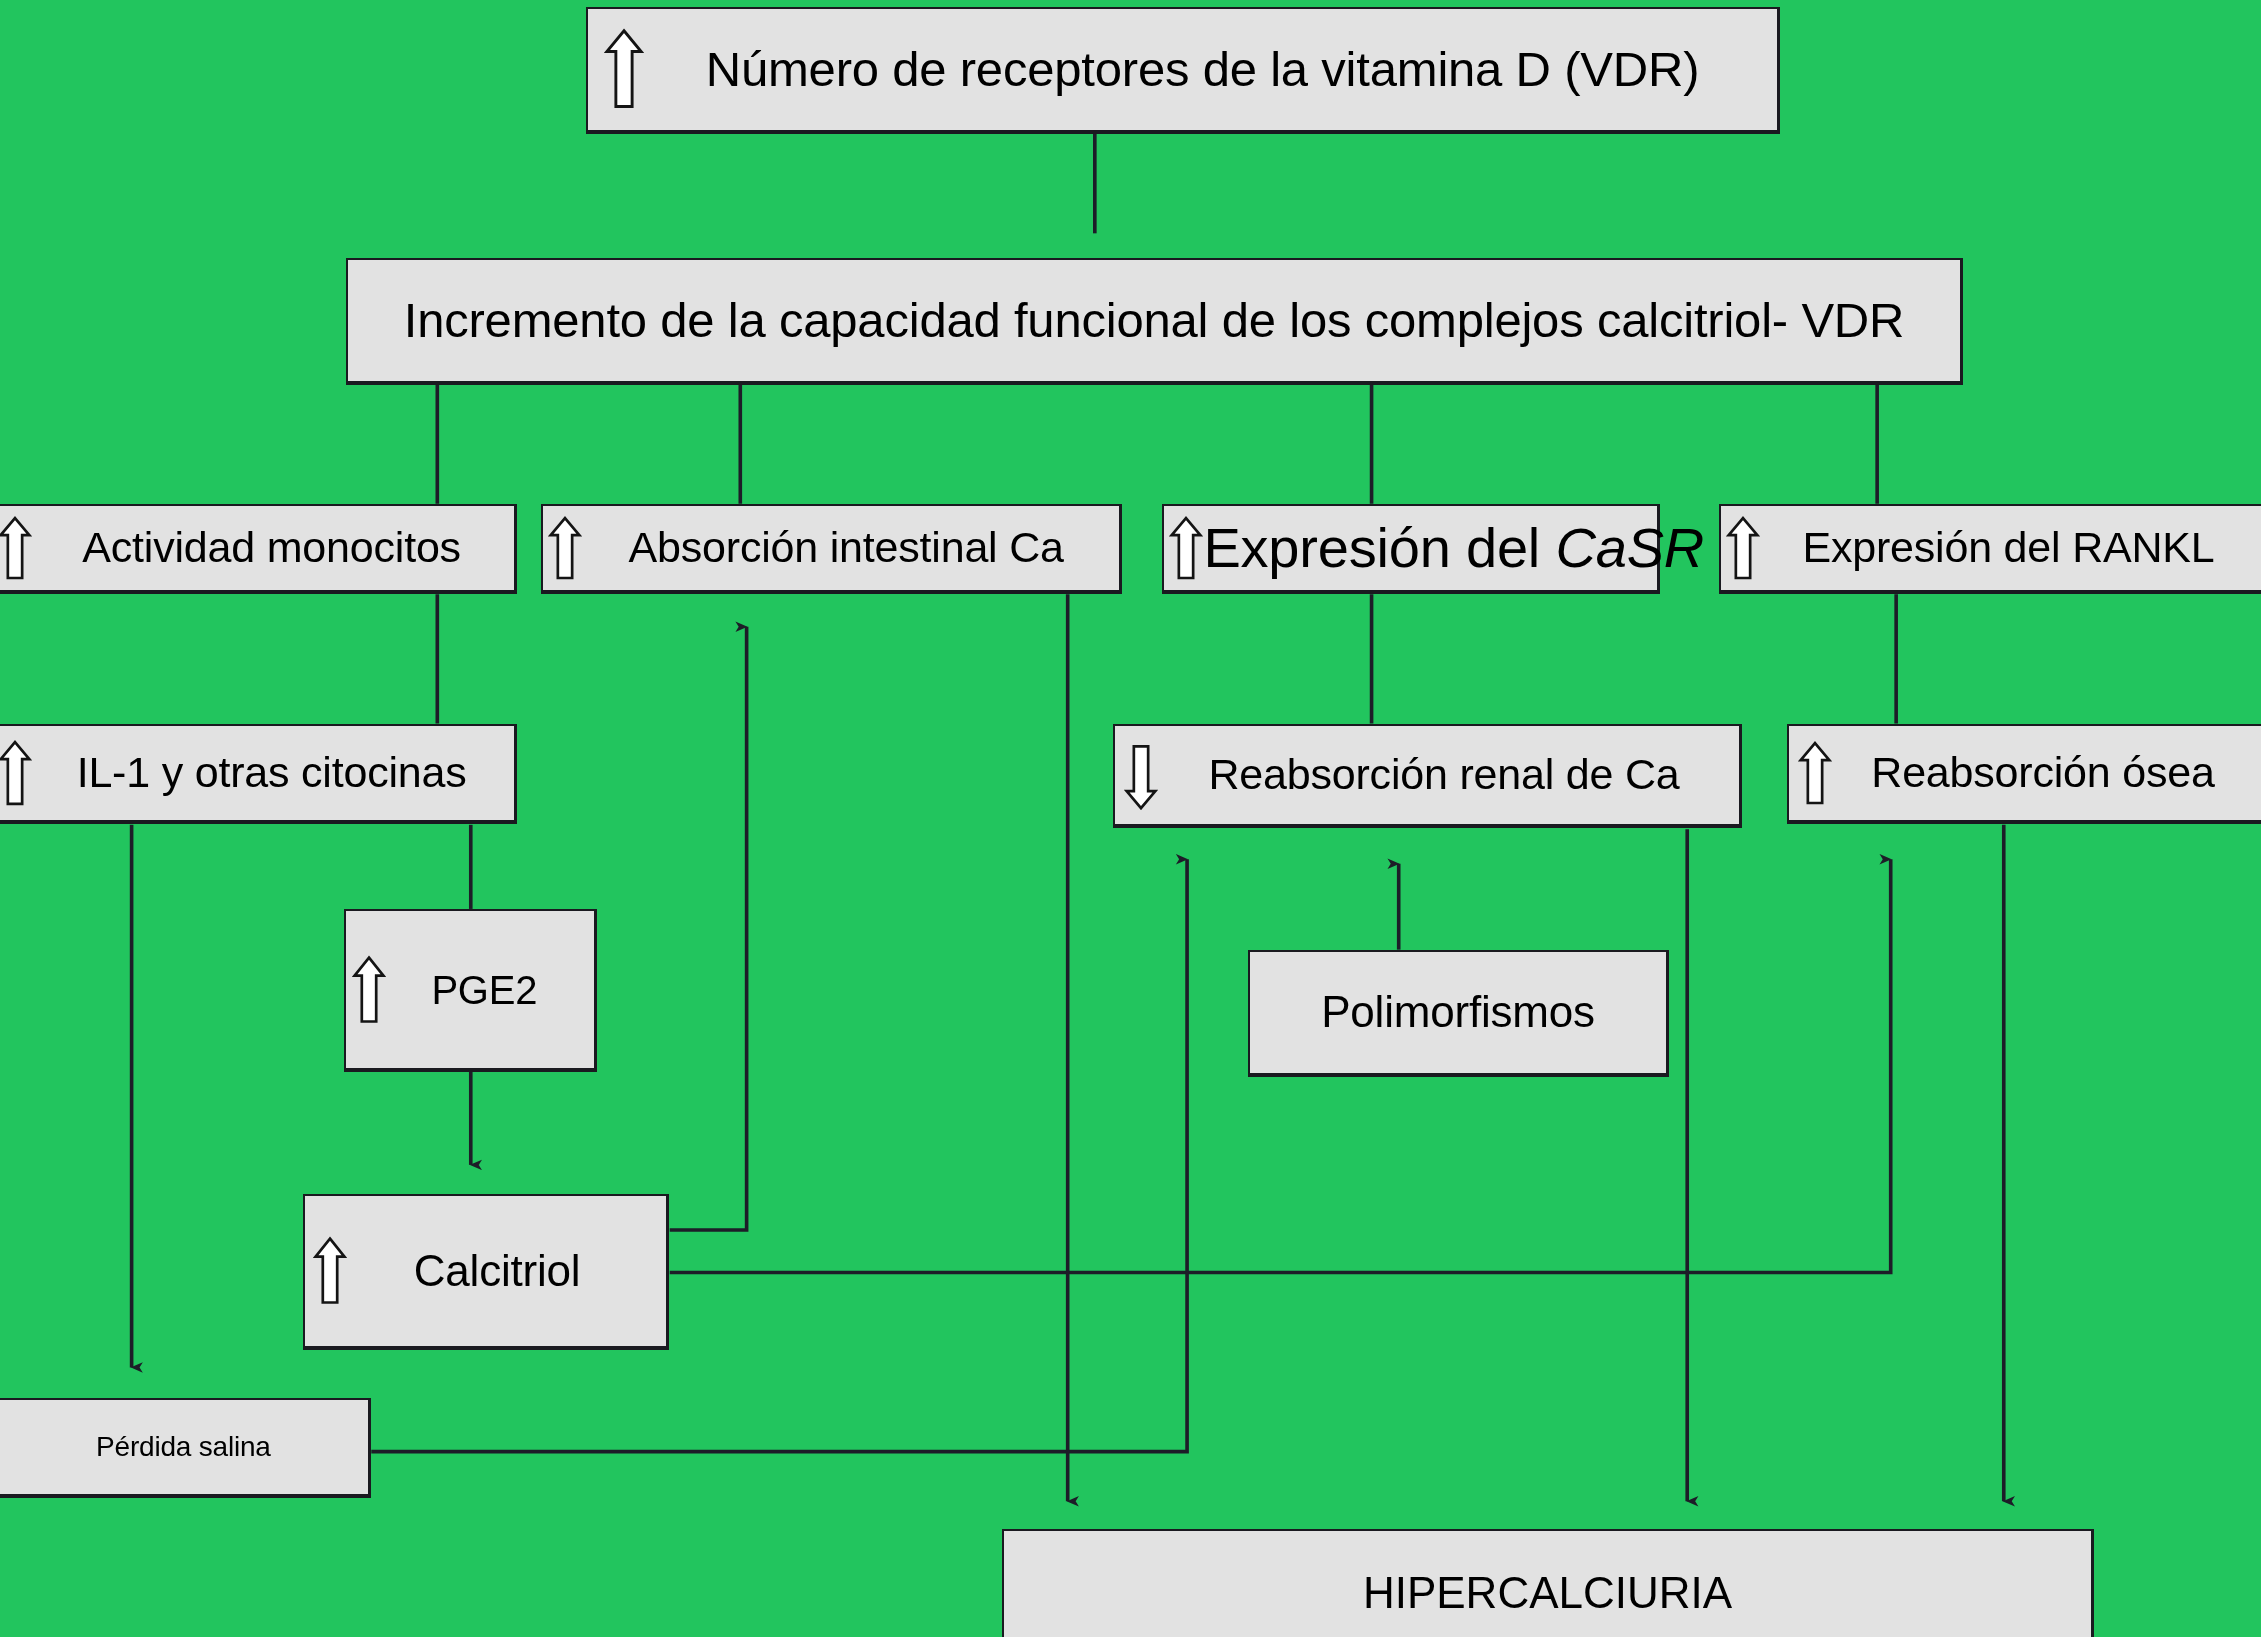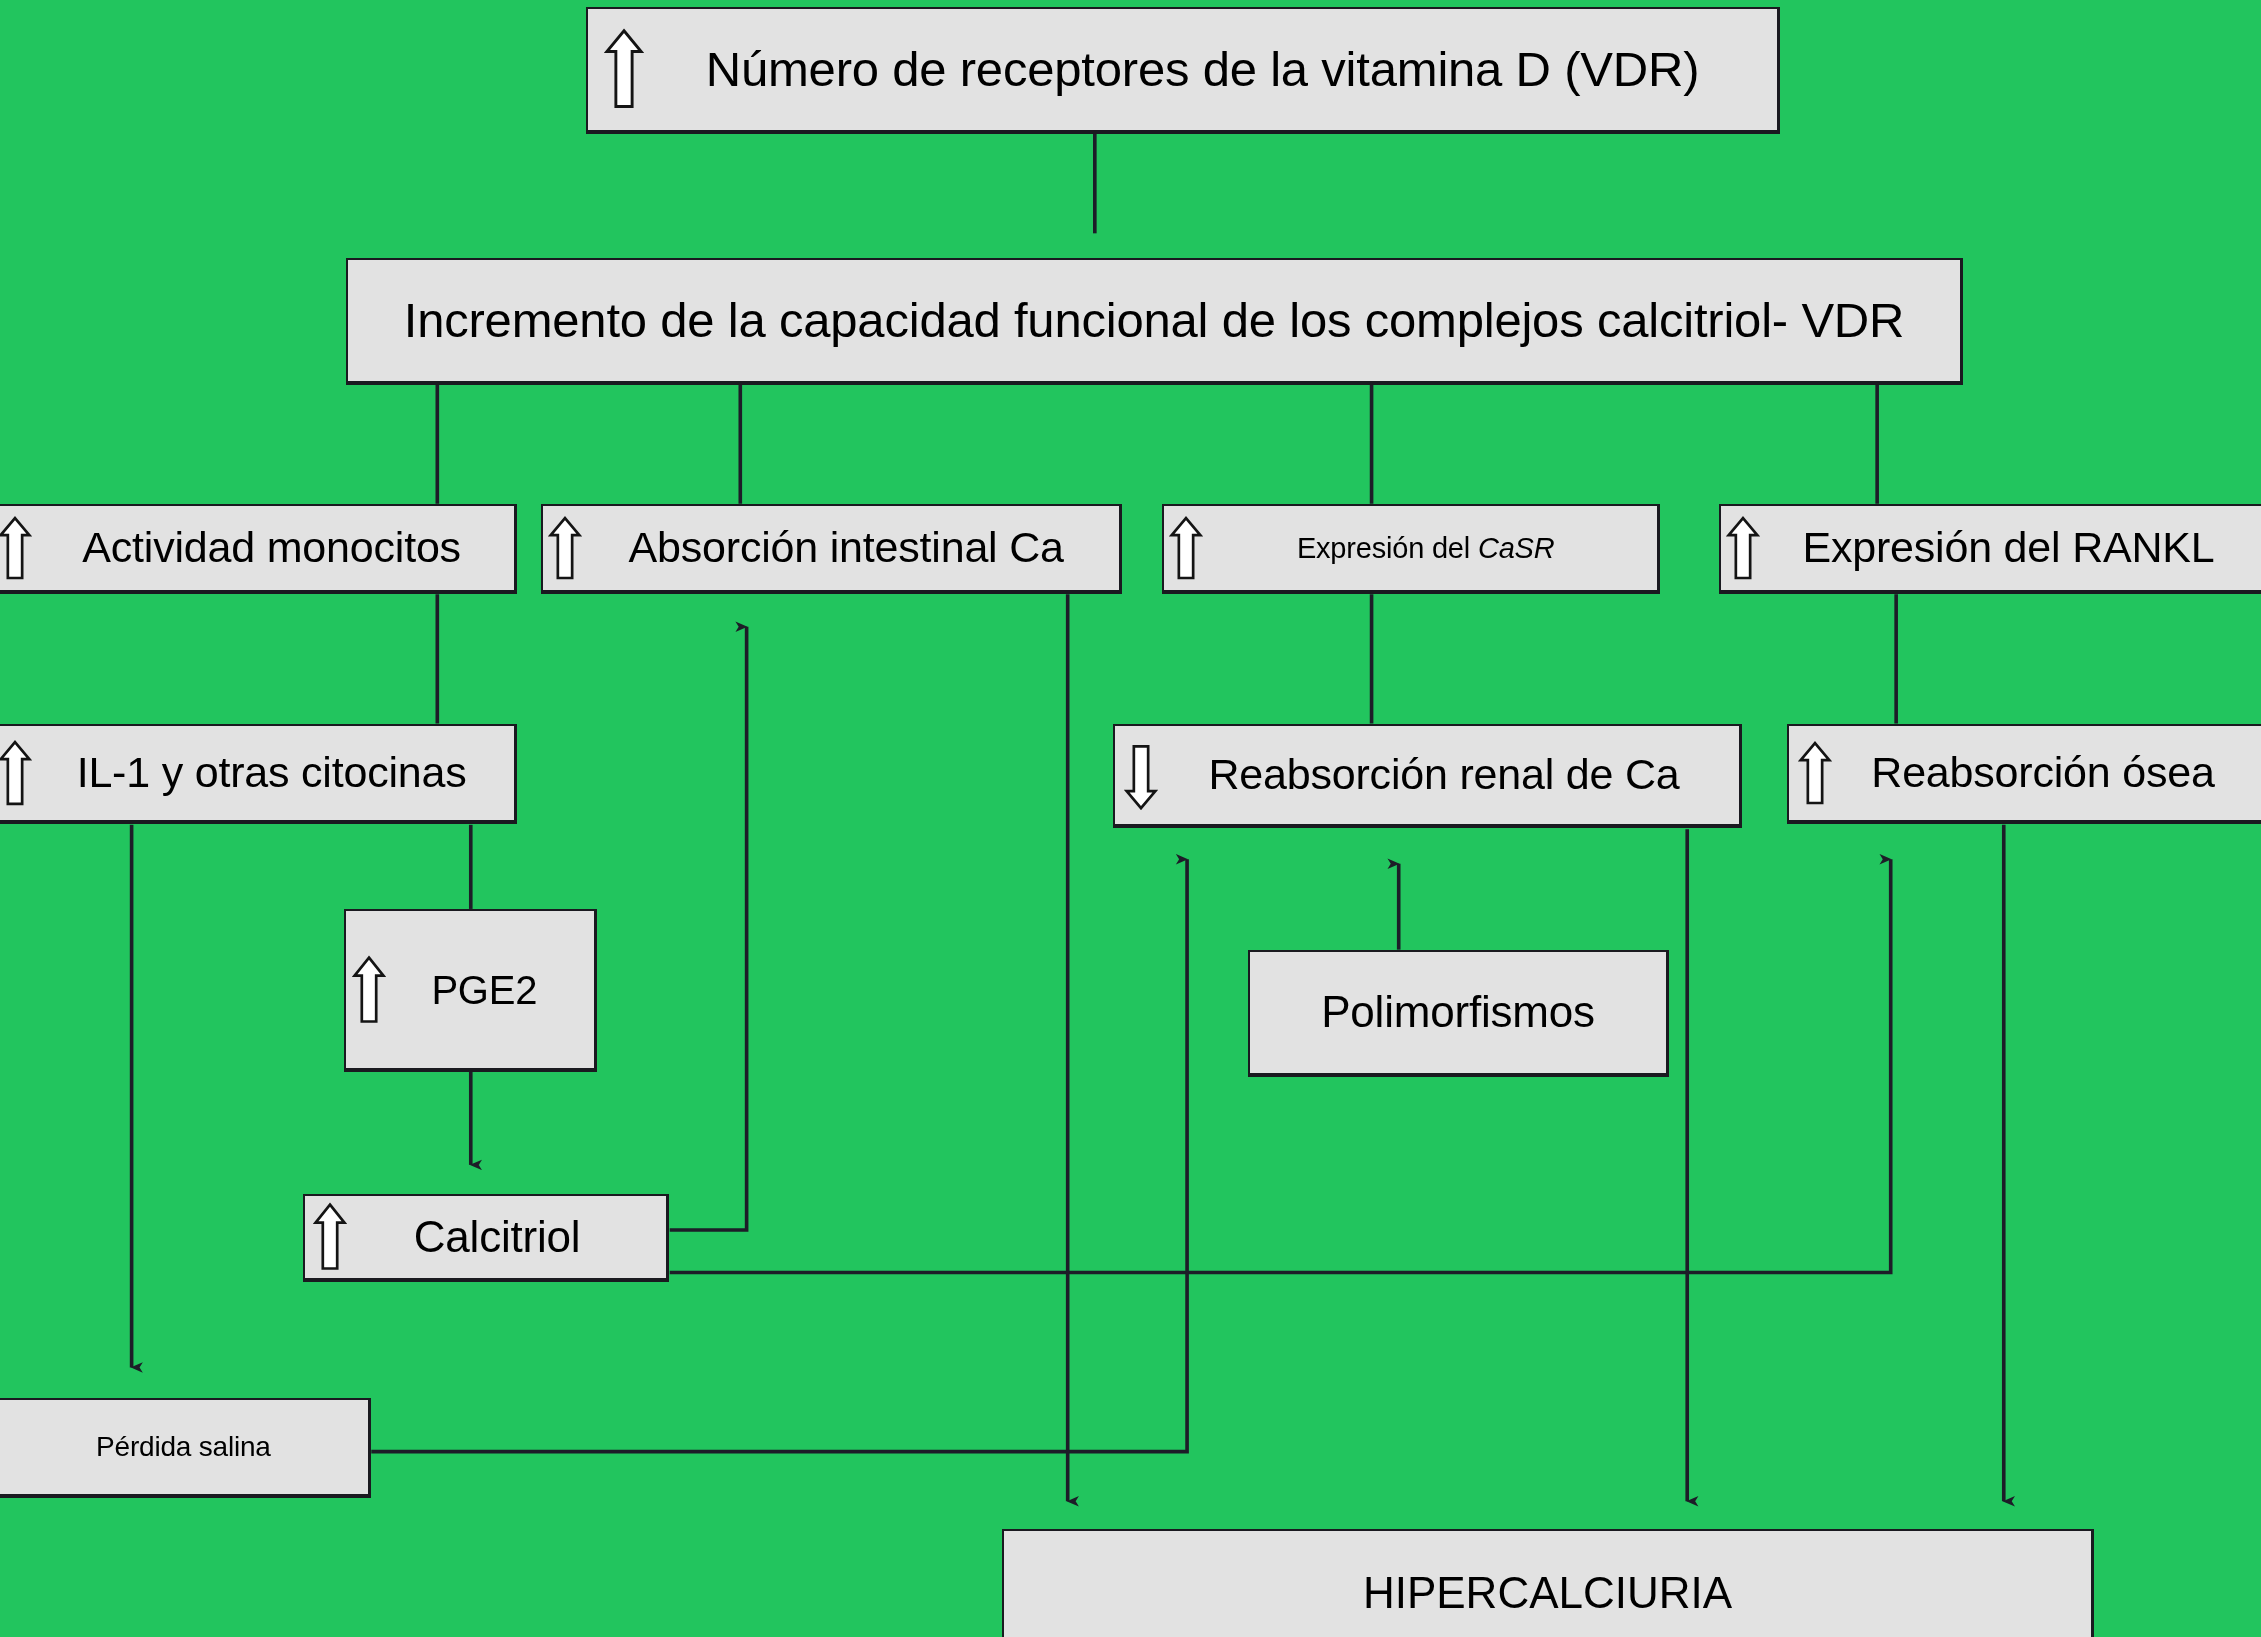--- a/index.html
+++ b/index.html
@@ -58,41 +58,41 @@
   #n-incremento      { left:346px; top:233px; width:1617px; height:127px; padding:0 16.3px;margin-top:25px; }
   #n-incremento .lbl { font-size:49px; }
 
   #n-monocitos      { left:-3.6px; top:504px; width:521px; height:90px; padding:0 3.6px 0 0; }
   #n-monocitos .lbl { font-size:43px; }
 
   #n-absorcion      { left:541px; top:504px; width:581px; height:90px; padding:0 9px 0 5.4px; }
   #n-absorcion .lbl { font-size:43px; }
 
   #n-casr      { left:1162px; top:504px; width:498px; height:90px; padding:0 9px 0 5.4px; }
-  #n-casr .lbl { font-size:29px; }
+  #n-casr .lbl { font-size:56px; }
 
   #n-rankl      { left:1719px; top:504px; width:546px; height:90px; padding:0 5.4px 0 5.4px; }
   #n-rankl .lbl { font-size:43px; }
 
   #n-il1      { left:-3.6px; top:724px; width:521px; height:100px; padding:0 3.6px 0 0; }
   #n-il1 .lbl { font-size:43px; }
 
   #n-renal      { left:1113px; top:724px; width:629px; height:104px; padding:0 9px 0 9px; }
   #n-renal .lbl { font-size:43px; }
 
   #n-osea      { left:1787px; top:724px; width:479px; height:100px; padding:0 9px 0 9px; }
   #n-osea .lbl { font-size:43px; }
 
   #n-pge2      { left:344px; top:909px; width:253px; height:163px; padding:0 12.7px 0 5.4px; }
   #n-pge2 .lbl { font-size:40px; }
 
   #n-polimorfismos      { left:1248px; top:950px; width:421px; height:127px; padding:0 9px; }
   #n-polimorfismos .lbl { font-size:44px; }
 
-  #n-calcitriol      { left:303px; top:1194px; width:366px; height:88px; padding:0 20px 0 7.2px; }
+  #n-calcitriol      { left:303px; top:1194px; width:366px; height:156px; padding:0 20px 0 7.2px; }
   #n-calcitriol .lbl { font-size:44px; }
 
   #n-perdida      { left:-3.6px; top:1398px; width:375px; height:100px; padding:0 9px; }
   #n-perdida .lbl { font-size:28px; }
 
   #n-hipercalciuria      { left:1002px; top:1529px; width:1092px; height:130px; padding:0 10px; }
   #n-hipercalciuria .lbl { font-size:44px; letter-spacing:0px; }
 </style>
 </head>
 <body>

